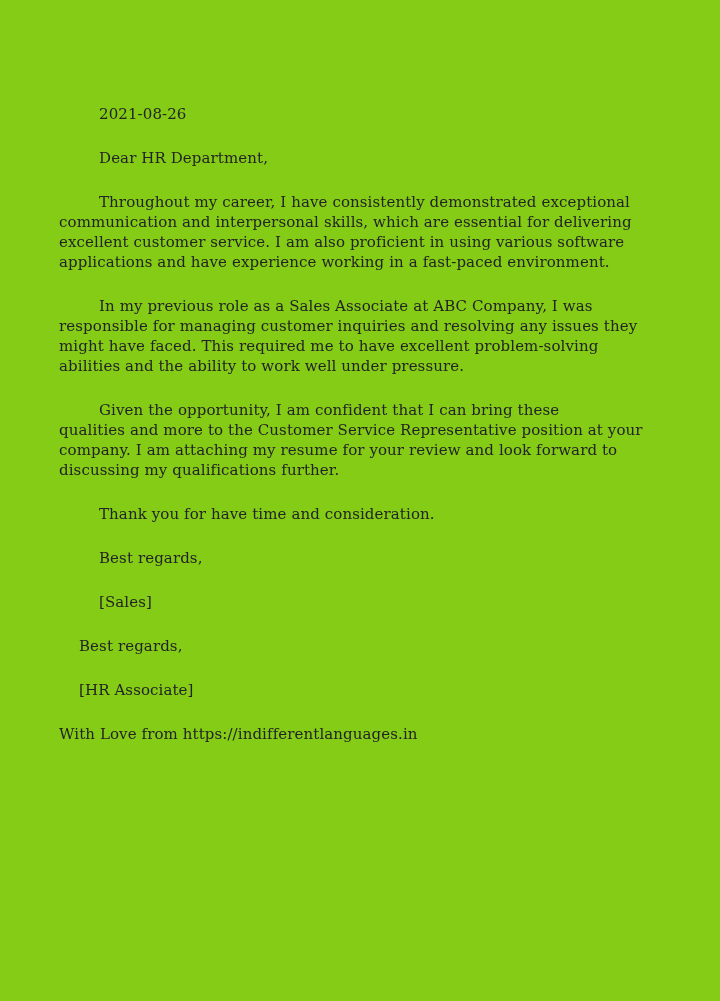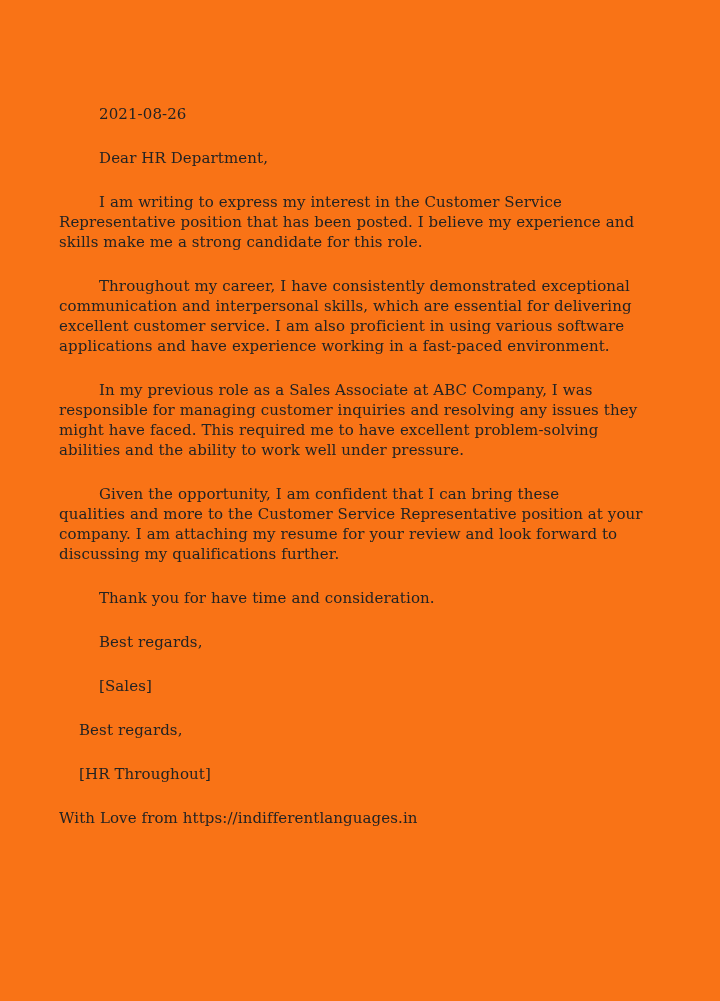--- a/index.html
+++ b/index.html
@@ -9,21 +9,21 @@
   }
   body {
     width: 720px;
     height: 1001px;
     overflow: hidden;
   }
   .page {
     box-sizing: border-box;
     width: 720px;
     height: 1001px;
-    background: #f97316;
+    background: #84cc16;
     padding: 104px 36px 0 59px;
   }
   .page p {
     margin: 0 0 24px 0;
     font-family: "DejaVu Serif", serif;
     font-size: 15px;
     line-height: 20px;
     color: #232323;
     white-space: pre-line;
     letter-spacing: 0.1px;
@@ -34,37 +34,34 @@
   .mb28 { margin-bottom: 28px; }
   .mb0  { margin-bottom: 0; }
 </style>
 </head>
 <body>
 
 <div class="page">
   <p class="ind40 mb26">2021-08-26</p>
   <p class="ind40 mb26">Dear HR Department,</p>
 
-  <p class="ind40">I am writing to express my interest in the Customer Service
-Representative position that has been posted. I believe my experience and
-skills make me a strong candidate for this role.</p>
   <p class="ind40">Throughout my career, I have consistently demonstrated exceptional
 communication and interpersonal skills, which are essential for delivering
 excellent customer service. I am also proficient in using various software
 applications and have experience working in a fast-paced environment.</p>
   <p class="ind40">In my previous role as a Sales Associate at ABC Company, I was
 responsible for managing customer inquiries and resolving any issues they
 might have faced. This required me to have excellent problem-solving
 abilities and the ability to work well under pressure.</p>
   <p class="ind40">Given the opportunity, I am confident that I can bring these
 qualities and more to the Customer Service Representative position at your
 company. I am attaching my resume for your review and look forward to
 discussing my qualifications further.</p>
 
   <p class="ind40 mb26">Thank you for have time and consideration.</p>
   <p class="ind40 mb26">Best regards,</p>
   <p class="ind40 mb28">[Sales]</p>
 
   <p class="ind20 mb28">Best regards,</p>
-  <p class="ind20">[HR Throughout]</p>
+  <p class="ind20">[HR Associate]</p>
 
   <p class="mb0">With Love from https://indifferentlanguages.in</p>
 </div>
 
 </body></html>

